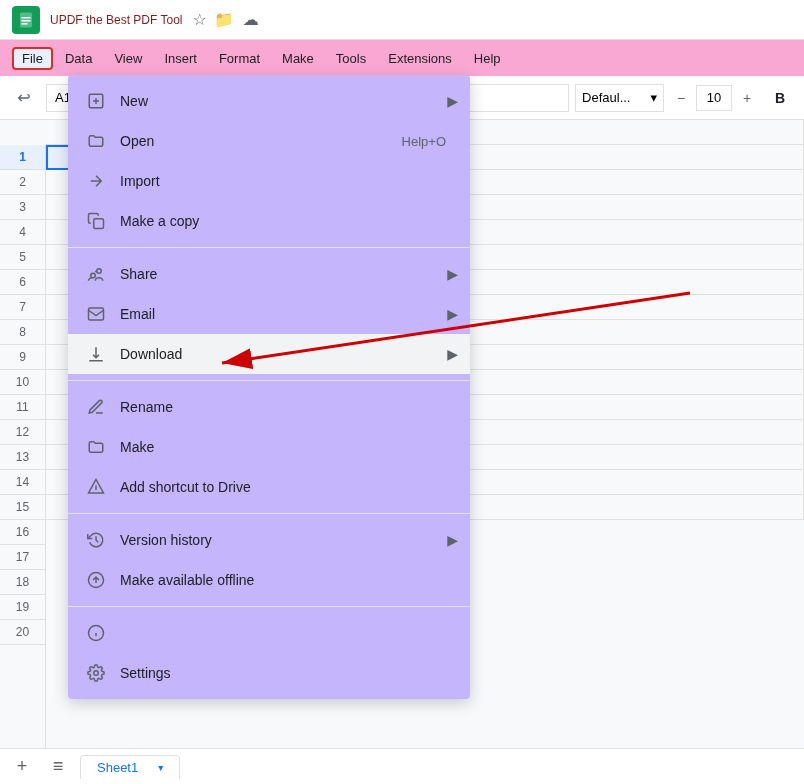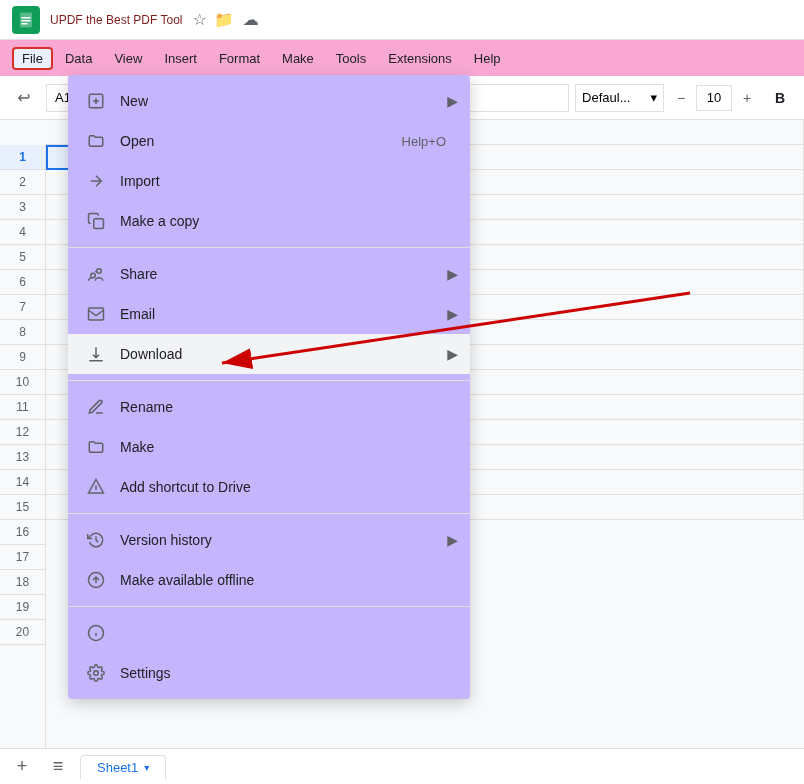--- a/index.html
+++ b/index.html
@@ -238,21 +238,21 @@
       padding: 4px 16px;
       background: #fff;
       border-radius: 4px 4px 0 0;
       font-size: 13px;
       color: #1a73e8;
       font-weight: 500;
       border: 1px solid #e0e0e0;
       border-bottom: none;
       display: flex;
       align-items: center;
-      gap: 6px;
+      gap: 20px;
     }
     .sheet-tab-arrow {
       color: #1a73e8;
       font-size: 10px;
     }
 
     
     .file-menu {
       position: absolute;
       top: 75px;

